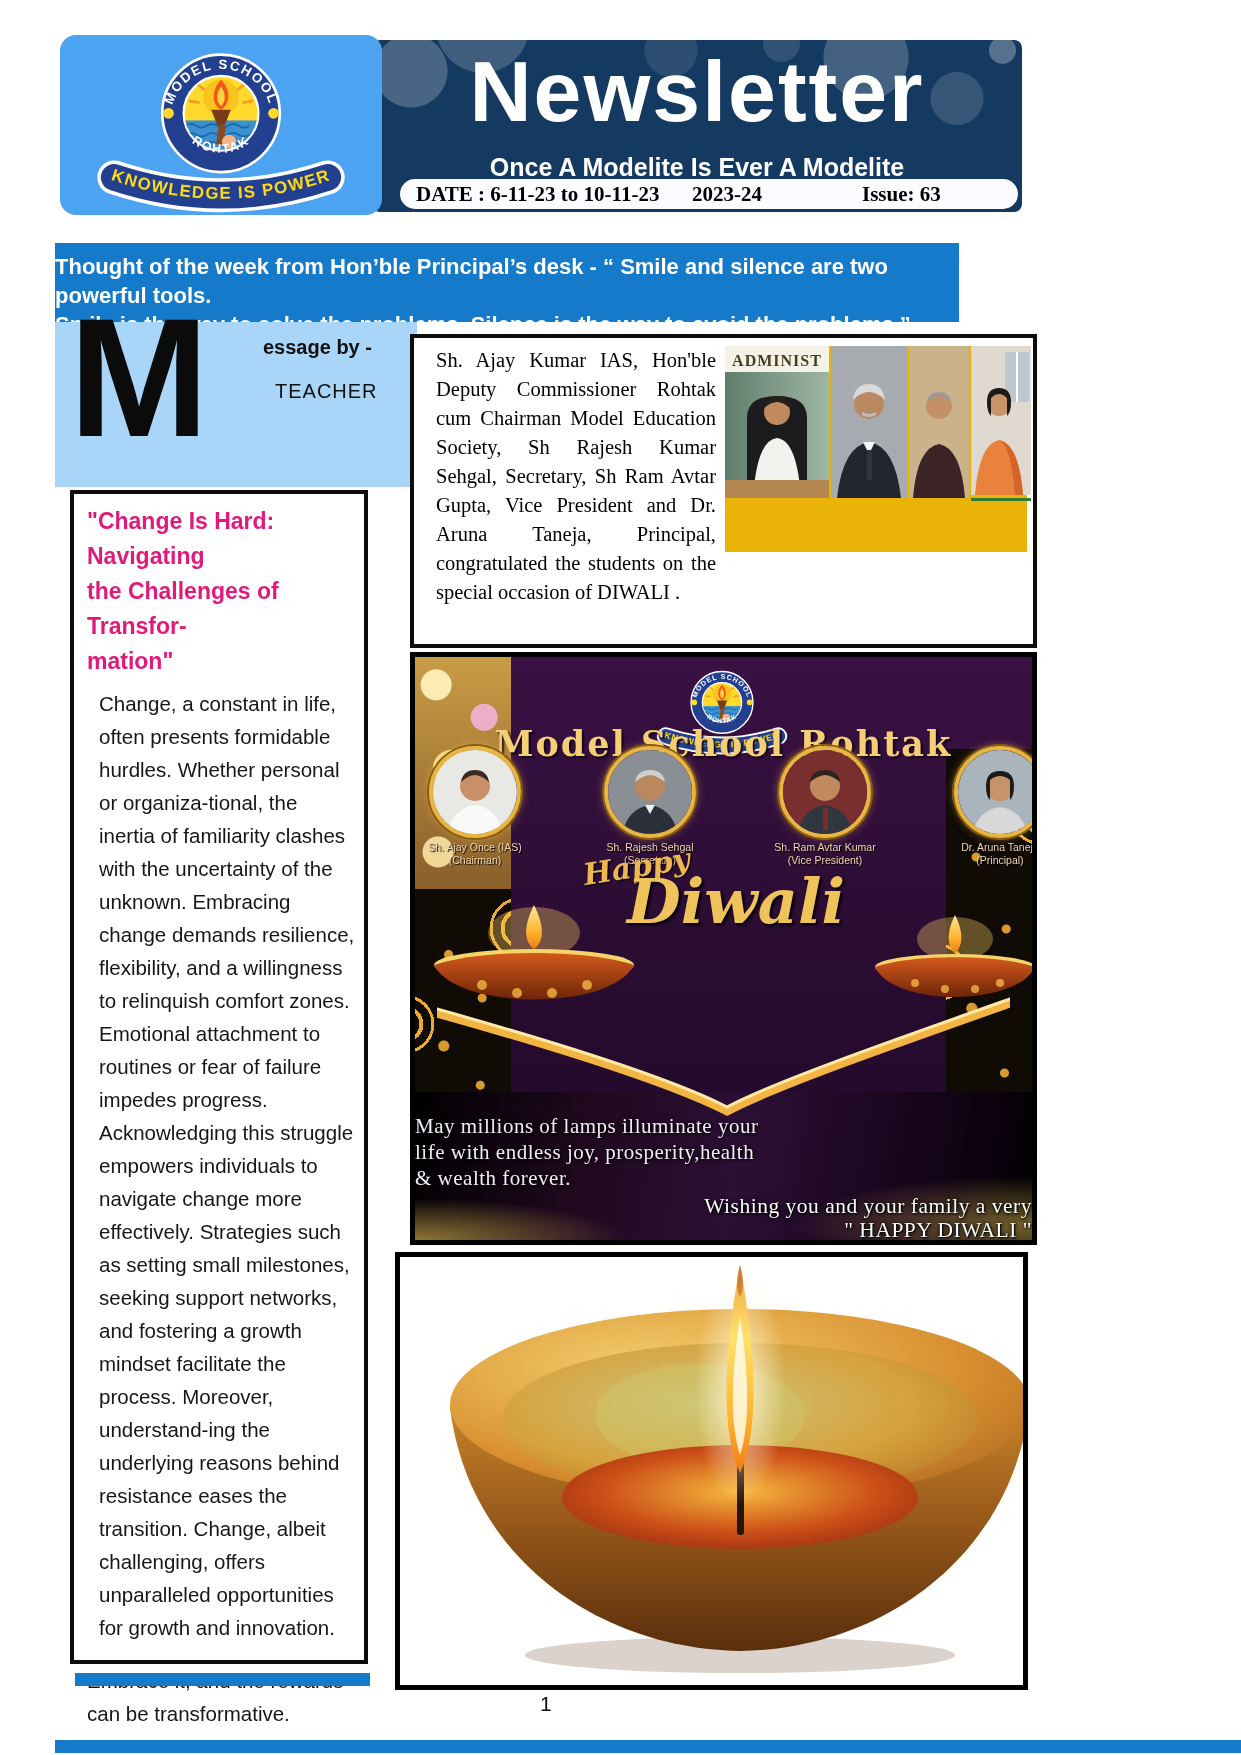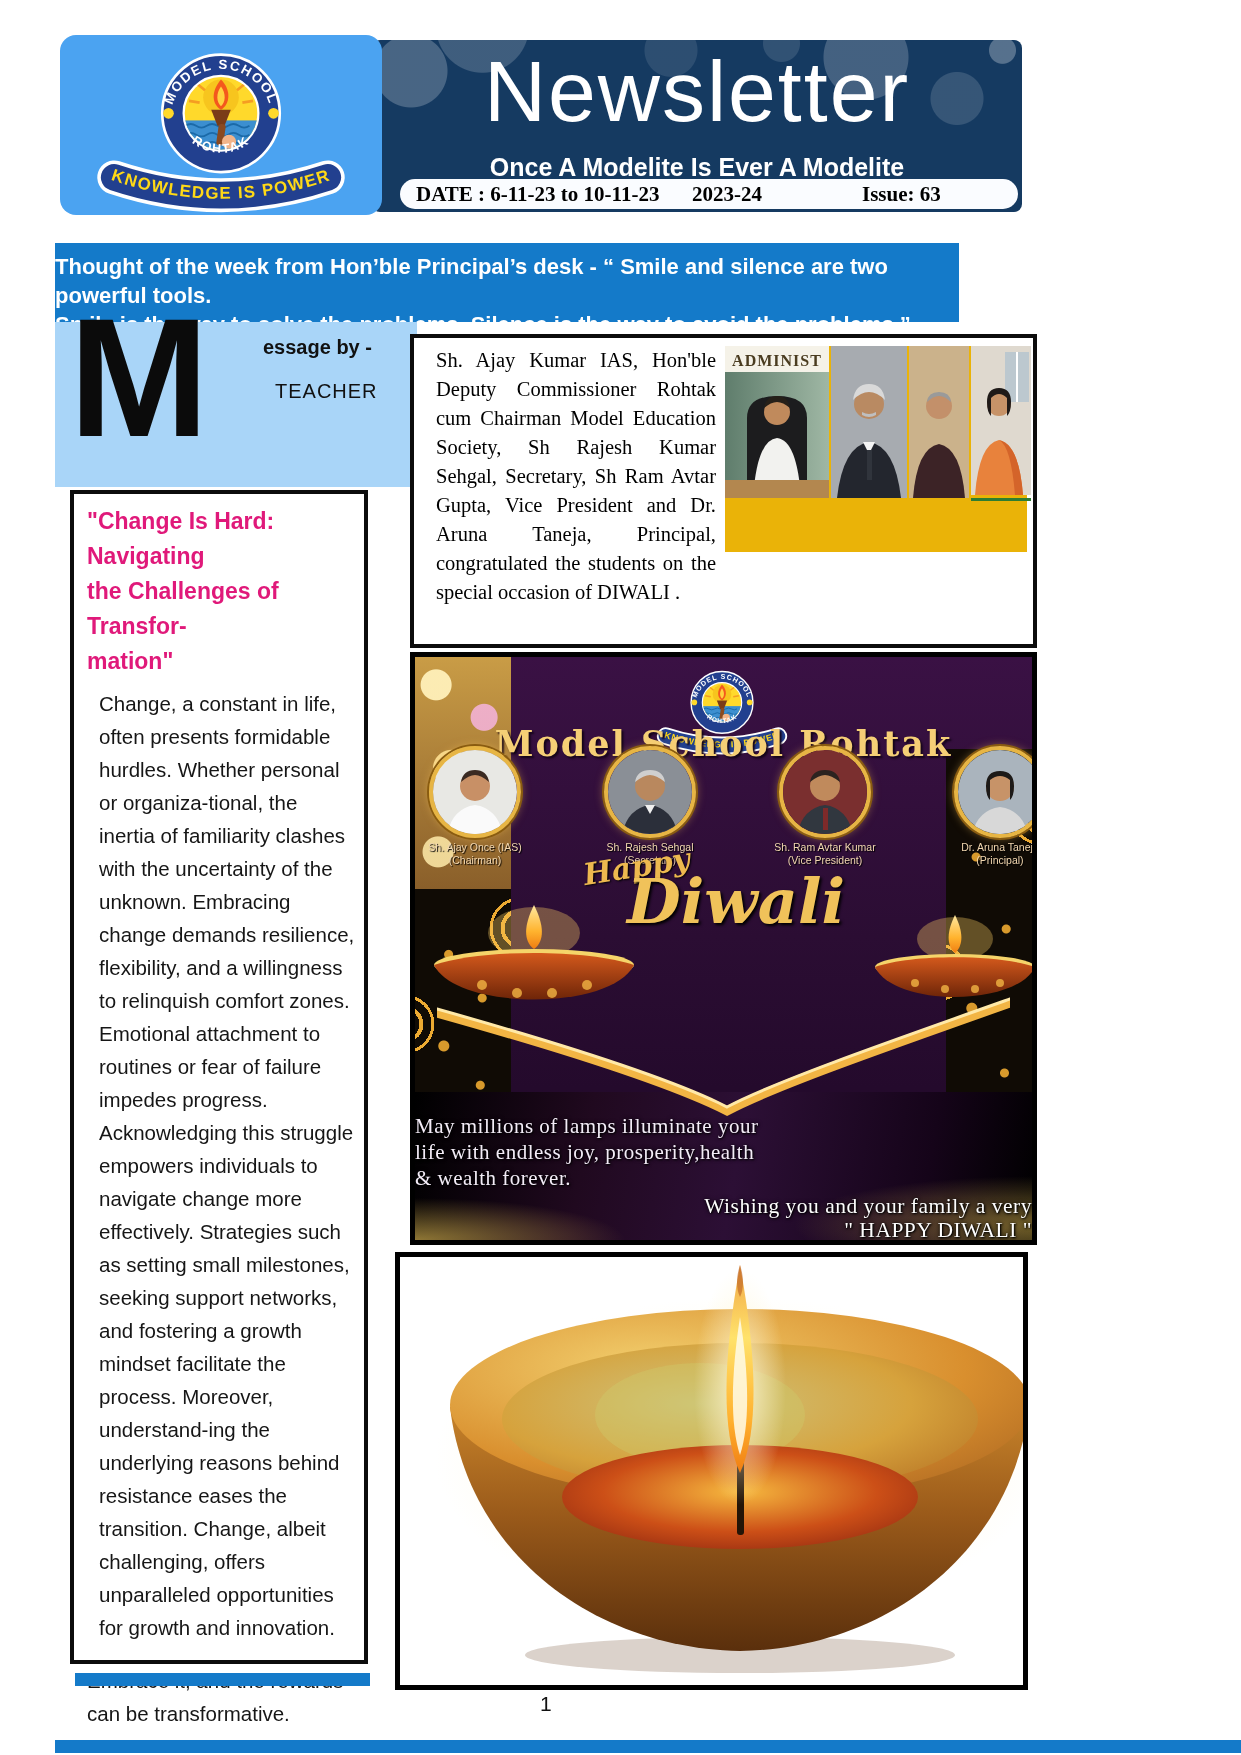--- a/index.html
+++ b/index.html
@@ -13,21 +13,21 @@
     background-image:
       radial-gradient(circle at 6% 18%, rgba(255,255,255,.22) 0 36px, rgba(255,255,255,0) 37px),
       radial-gradient(circle at 17% -8%, rgba(255,255,255,.18) 0 46px, rgba(255,255,255,0) 47px),
       radial-gradient(circle at 46% 6%, rgba(255,255,255,.10) 0 26px, rgba(255,255,255,0) 27px),
       radial-gradient(circle at 76% 10%, rgba(255,255,255,.20) 0 42px, rgba(255,255,255,0) 43px),
       radial-gradient(circle at 90% 34%, rgba(255,255,255,.14) 0 26px, rgba(255,255,255,0) 27px),
       radial-gradient(circle at 97% 6%, rgba(255,255,255,.28) 0 13px, rgba(255,255,255,0) 14px),
       radial-gradient(circle at 63% 2%, rgba(255,255,255,.12) 0 18px, rgba(255,255,255,0) 19px);
   }
   .nl-title { position:absolute; left:0; right:0; top:8px; text-align:center;
-    font-size:86px; font-weight:400; color:#fff; letter-spacing:2px; line-height:1; }
+    font-size:86px; font-weight:700; color:#fff; letter-spacing:2px; line-height:1; }
   .nl-sub { position:absolute; left:0; right:0; top:96px; text-align:center;
     font-size:25px; font-weight:bold; color:#fff;margin-top:17px; }
   .date-bar { position:absolute; left:400px; top:179px; width:618px; height:30px;
     background:#fafcff; border-radius:15px; }
   .date-bar span { position:absolute; top:3px; font-family:"Liberation Serif", serif;
     font-weight:bold; font-size:21px; color:#000; white-space:nowrap; }
   .db-date { left:16px; } .db-session { left:292px; } .db-issue { left:462px; }
 
   .logo-panel { position:absolute; left:60px; top:35px; width:322px; height:180px;
     background:#4ba3f1; border-radius:16px; z-index:3; }

